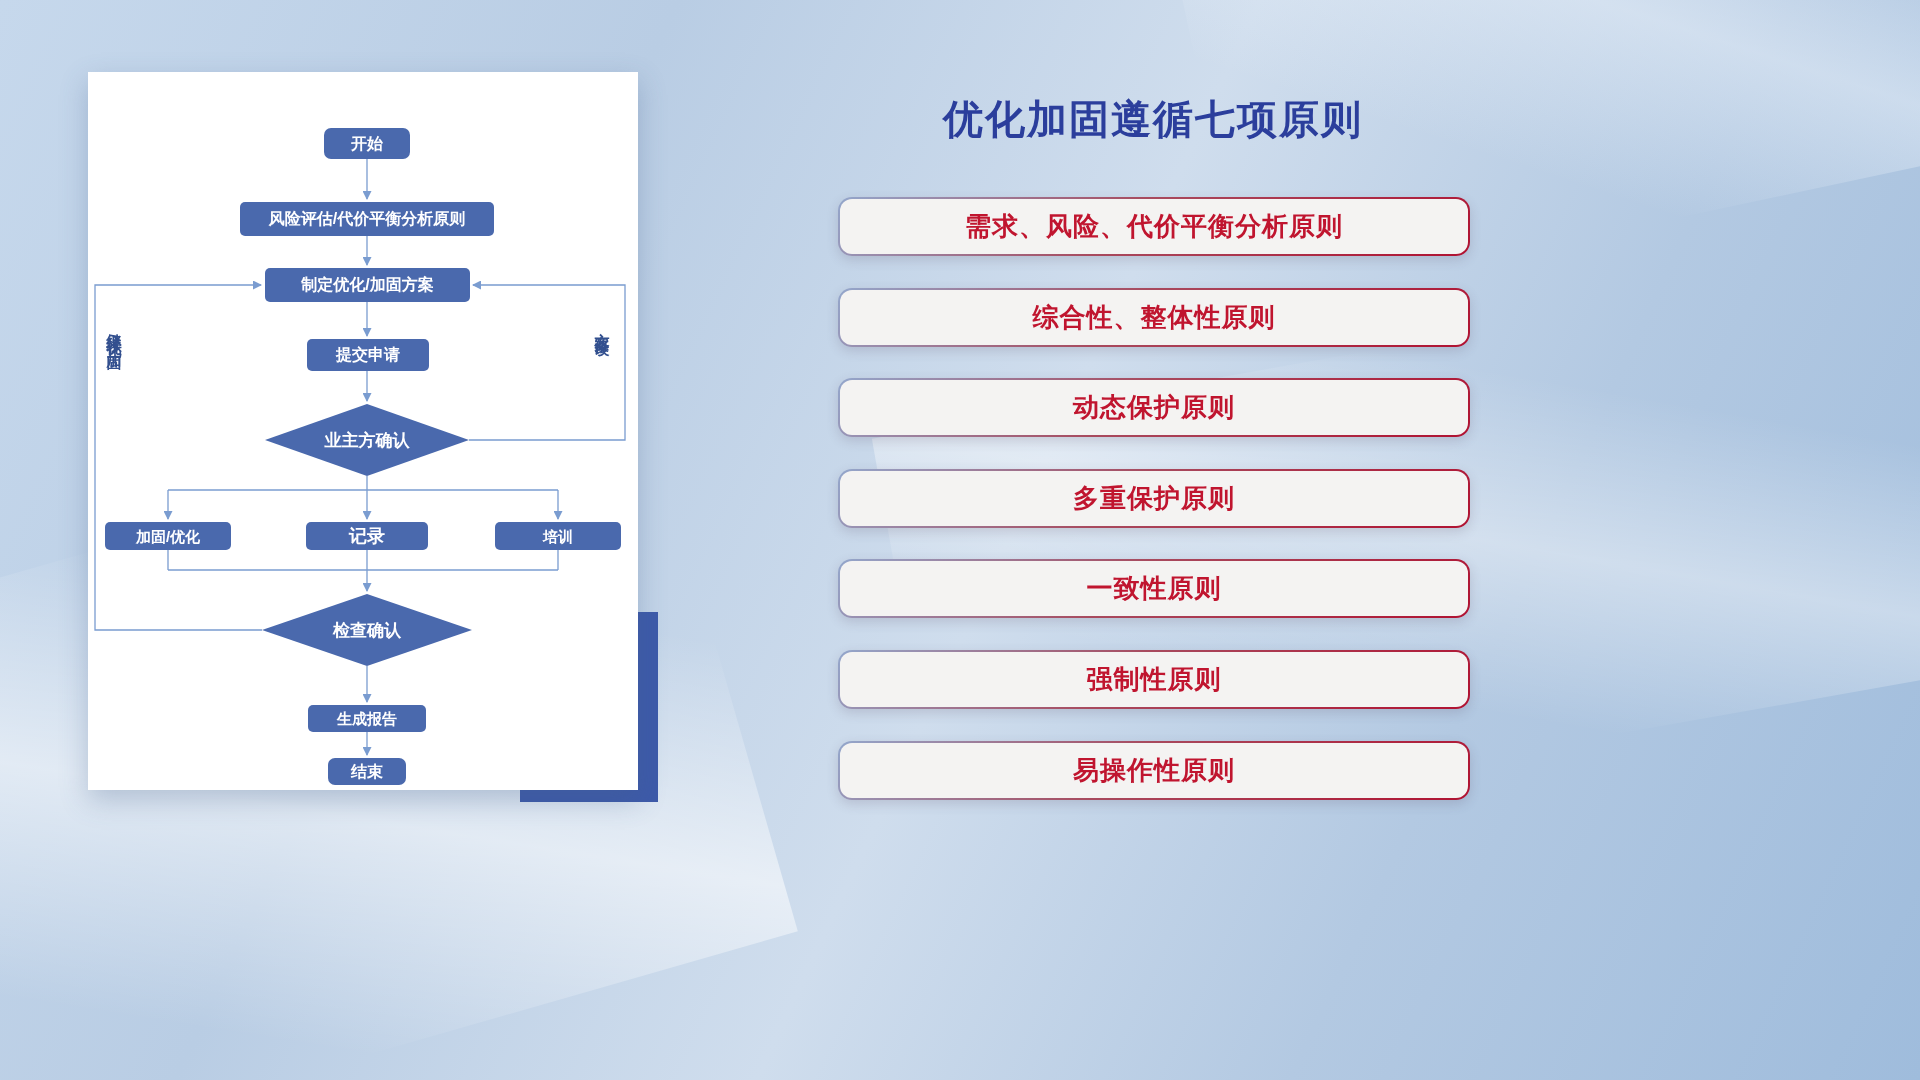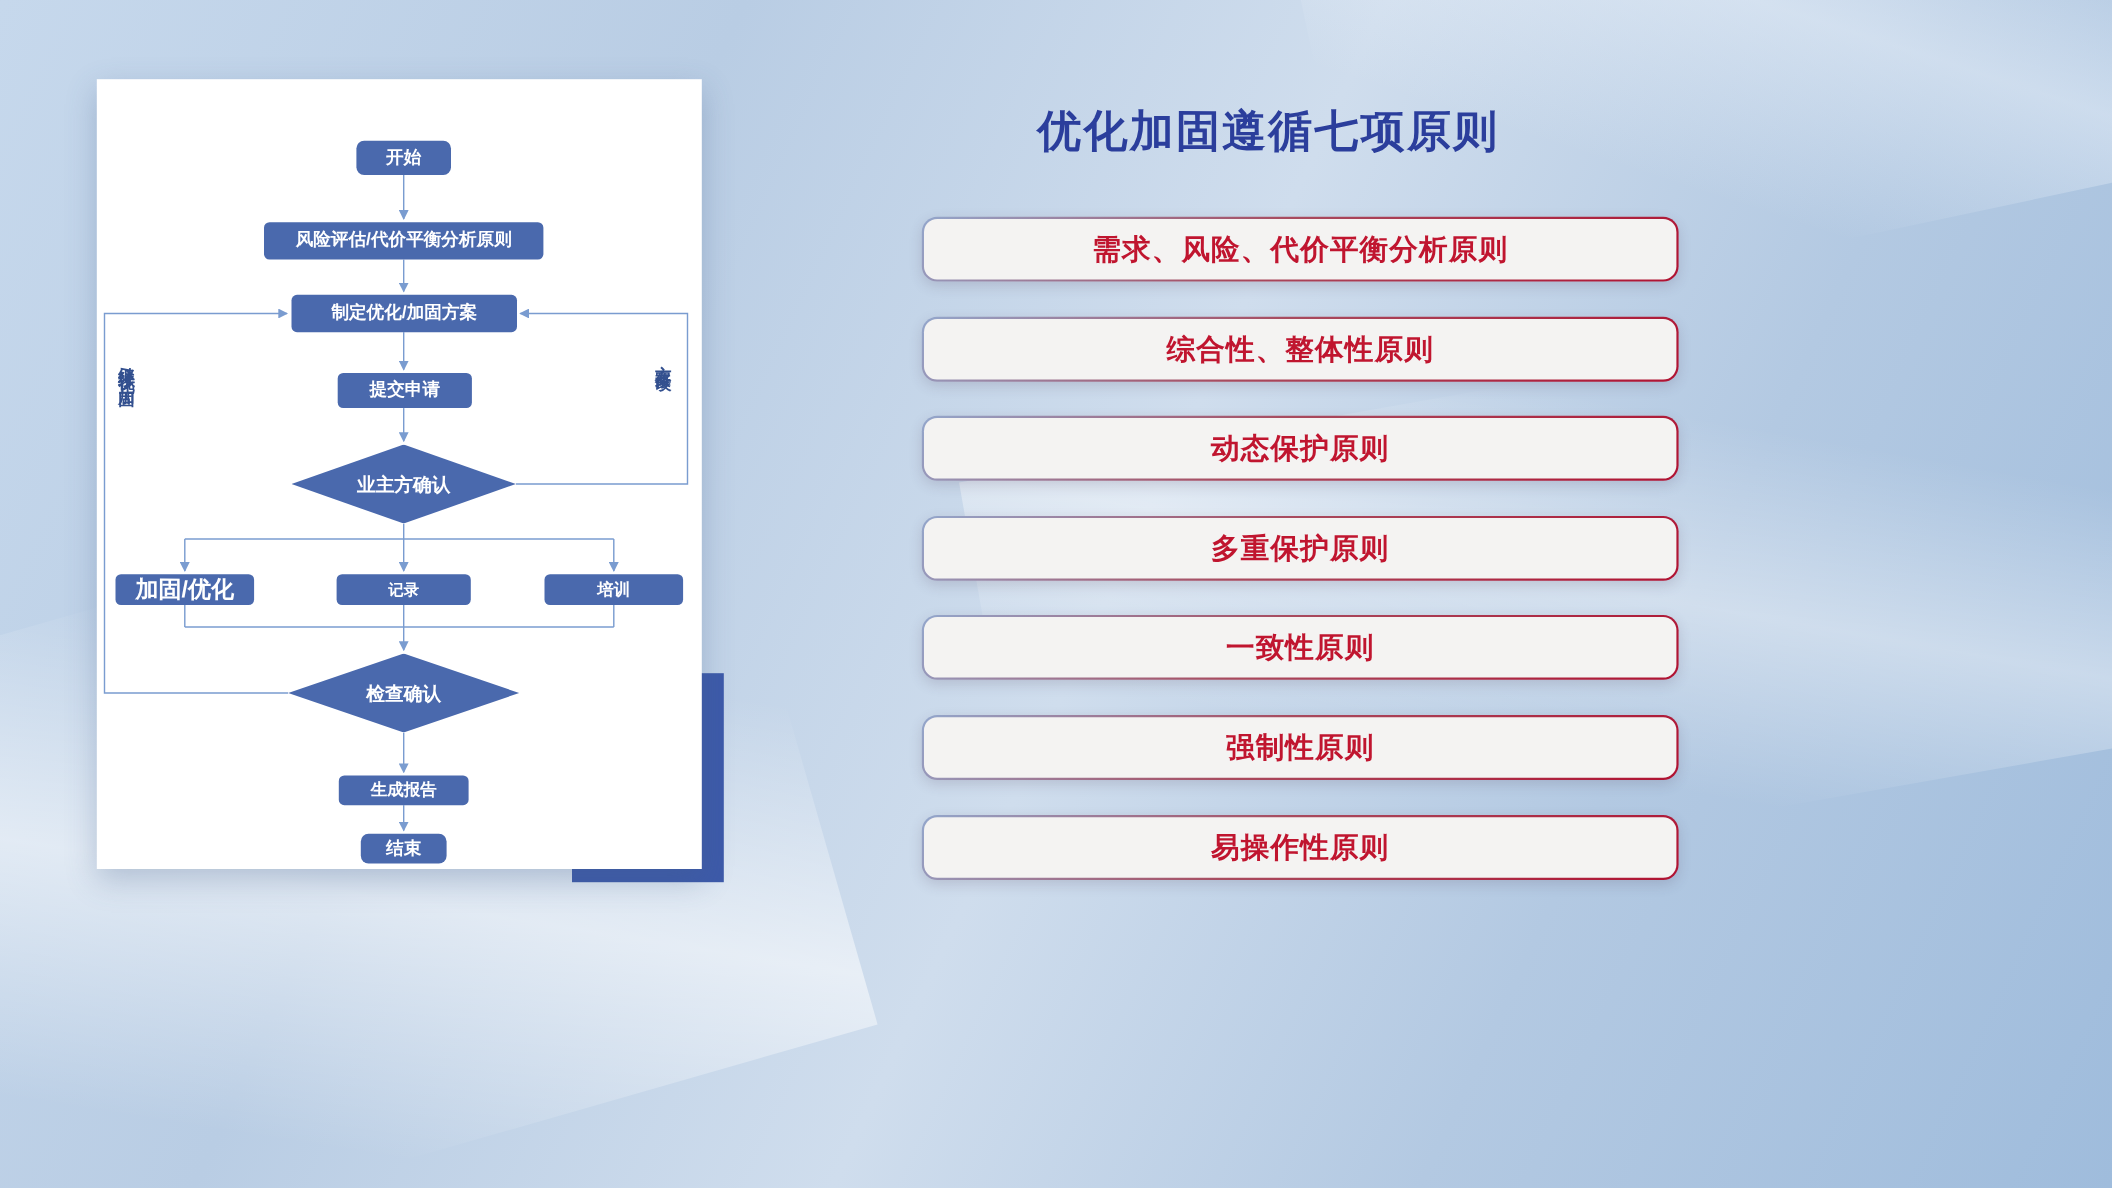--- a/index.html
+++ b/index.html
@@ -76,22 +76,22 @@
   .node-risk    { left: 152px; top: 130px; width: 254px; height: 34px; }
   .node-plan    { left: 177px; top: 196px; width: 205px; height: 34px; }
   .node-submit  { left: 219px; top: 267px; width: 122px; height: 32px; }
   .node-diamond {
     background: #4a69ad;
     clip-path: polygon(50% 0%, 100% 50%, 50% 100%, 0% 50%);
     border-radius: 0;
     font-size: 17px;
   }
   .node-owner   { left: 177px; top: 332px; width: 204px; height: 72px; }
-  .node-harden  { left: 17px;  top: 450px; width: 126px; height: 28px; font-size: 21px; }
-  .node-record  { left: 218px; top: 450px; width: 122px; height: 28px; font-size: 14px; }
+  .node-harden  { left: 17px;  top: 450px; width: 126px; height: 28px; font-size: 15px; }
+  .node-record  { left: 218px; top: 450px; width: 122px; height: 28px; font-size: 18px; }
   .node-train   { left: 407px; top: 450px; width: 126px; height: 28px; font-size: 15px; }
   .node-check   { left: 174px; top: 522px; width: 210px; height: 72px; }
   .node-report  { left: 220px; top: 633px; width: 118px; height: 27px; font-size: 15px; }
   .node-end     { left: 240px; top: 686px; width: 78px;  height: 27px; font-size: 16px; border-radius: 7px; }
 
   .edge-label {
     position: absolute;
     writing-mode: vertical-rl;
     color: #33508f;
     font-weight: bold;
@@ -111,21 +111,21 @@
     text-align: center;
     font-size: 40px;
     font-weight: bold;
     color: #2b3e9c;
     letter-spacing: 2px;
     z-index: 2;
   }
   .principle {
     position: absolute;
     left: 838px;
-    width: 688px;
+    width: 632px;
     height: 59px;
     border-radius: 14px;
     padding: 0;
     background: linear-gradient(135deg, #93a7cc 0%, #a84a5e 45%, #b01232 100%);
     box-shadow: 0 4px 12px rgba(80, 60, 90, 0.18);
     z-index: 2;
   }
   .principle-inner {
     position: absolute;
     left: 2px; top: 2px; right: 2px; bottom: 2px;

